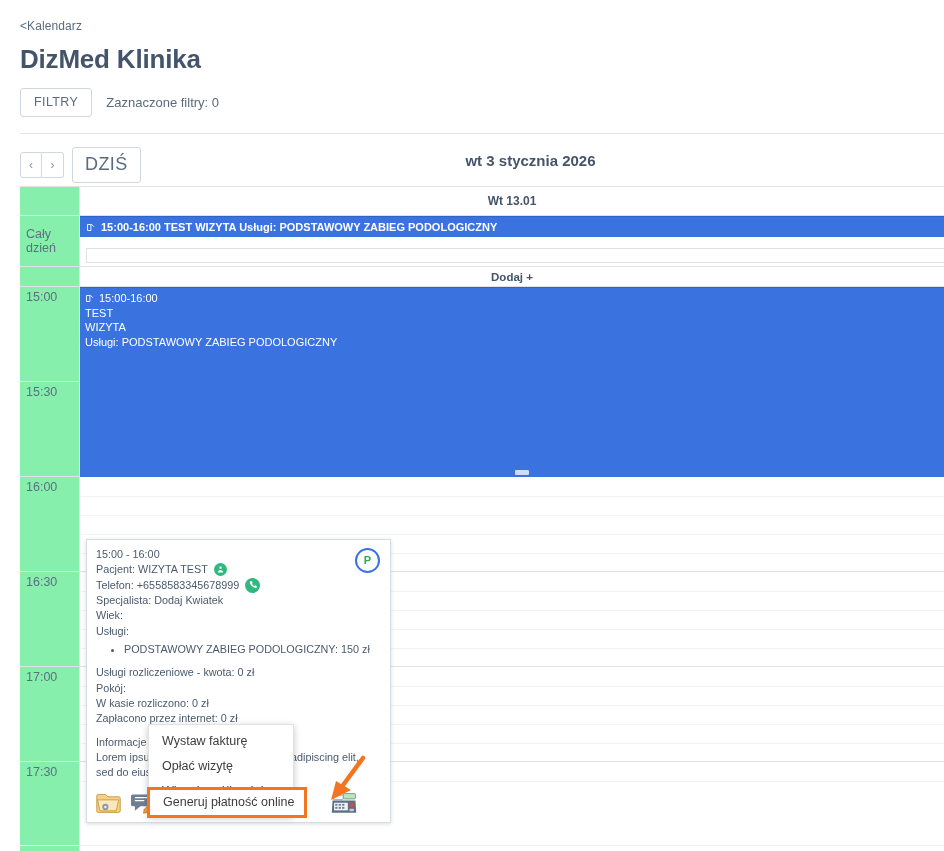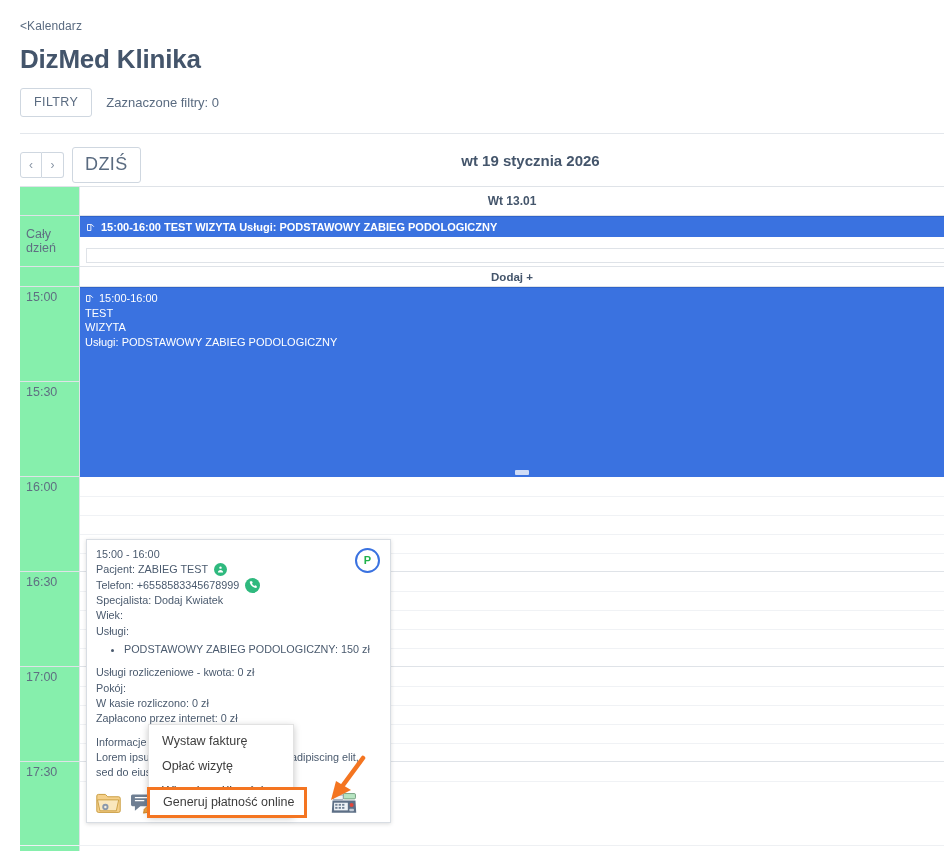--- a/index.html
+++ b/index.html
@@ -199,21 +199,21 @@
 
   <div class="divider"></div>
 
   <div class="nav-row">
     <div class="arrow-group">
       <button class="arrow-btn left">‹</button>
       <button class="arrow-btn right">›</button>
     </div>
     <button class="today-btn">DZIŚ</button>
   </div>
-  <div class="current-date">wt 19 stycznia 2026</div>
+  <div class="current-date">wt 3 stycznia 2026</div>
 
   <div class="cal">
 
     <div class="cal-row row-daylabel">
       <div class="gutter"></div>
       <div class="col">Wt 13.01</div>
     </div>
 
 
     <div class="cal-row row-allday">
@@ -312,21 +312,21 @@
   </div>
 
   <div class="bottom-line"></div>
 
   <div class="popup">
     <div class="avatar-p">P</div>
 
     <div class="plain">15:00 - 16:00</div>
 
     <div class="row">
-      <span>Pacjent: ZABIEG TEST</span>
+      <span>Pacjent: WIZYTA TEST</span>
       <span class="icon-circle ico-person">
         <svg width="9" height="9" viewBox="0 0 24 24" fill="#ffffff">
             <circle cx="12" cy="7" r="3.2"></circle>
             <path d="M5 20c0-4 3.2-6.5 7-6.5s7 2.5 7 6.5z"></path>
           </svg>
       </span>
     </div>
 
     <div class="row">
       <span>Telefon: +6558583345678999</span>

